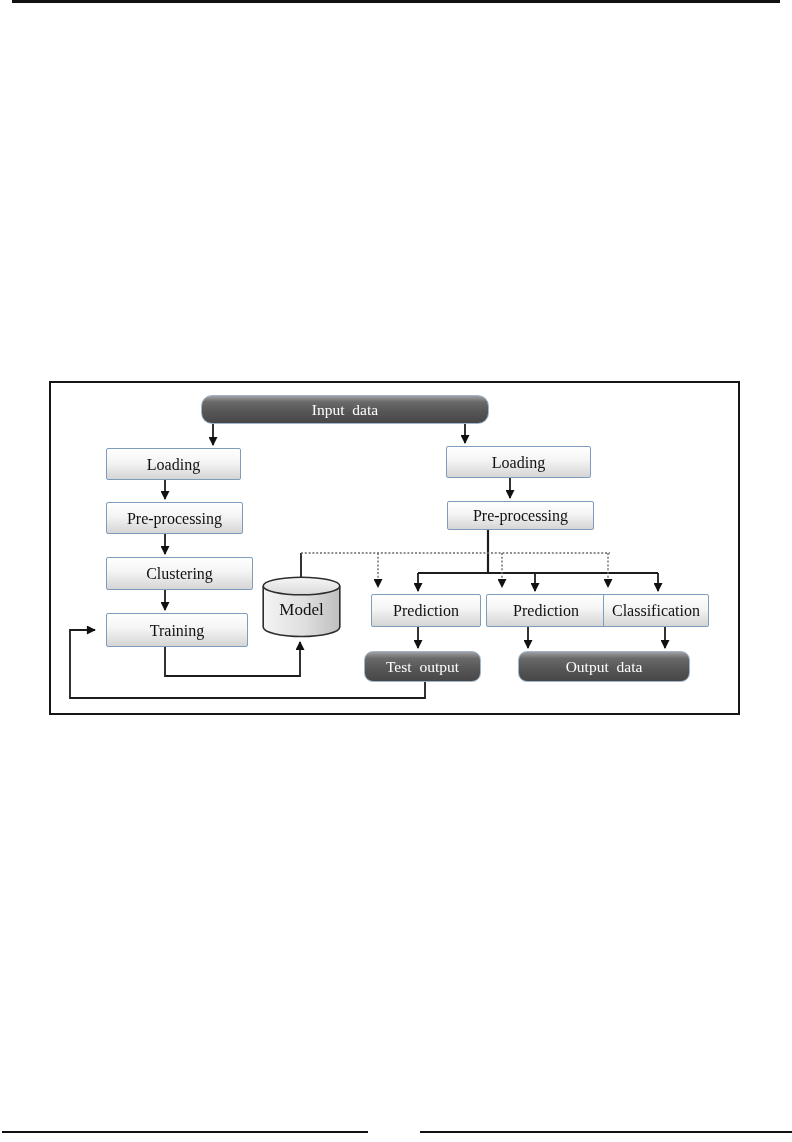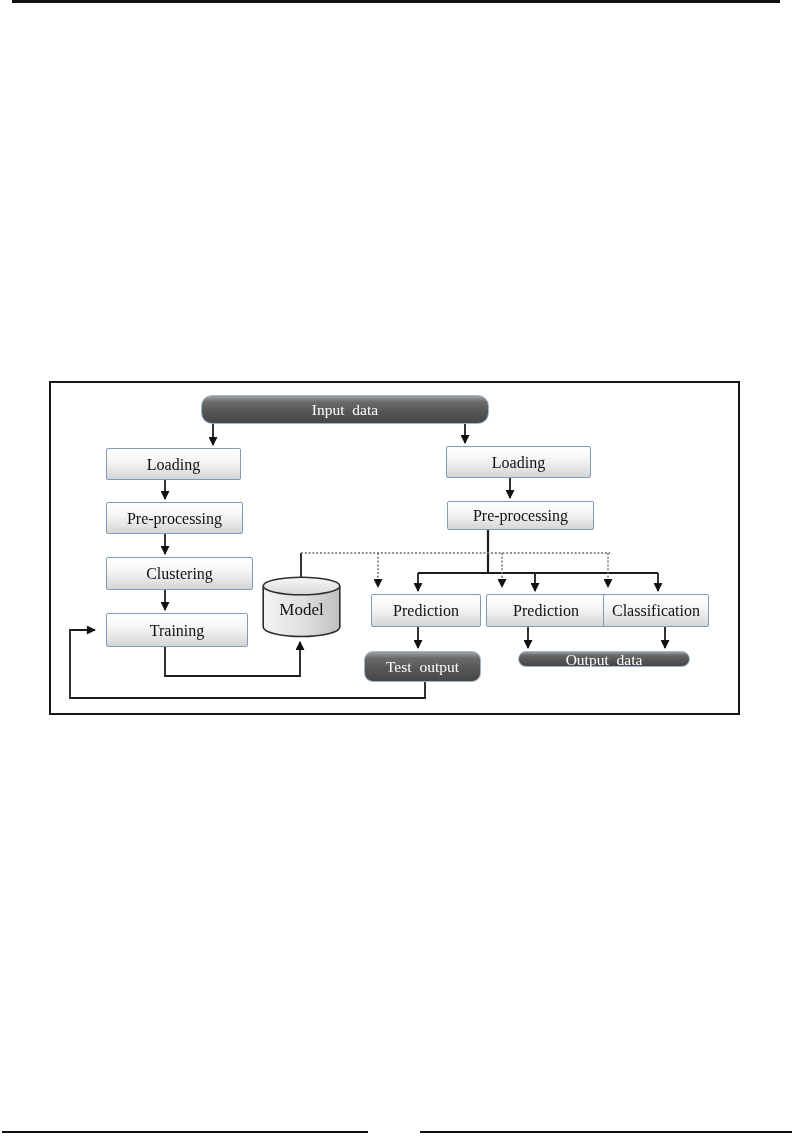--- a/index.html
+++ b/index.html
@@ -144,17 +144,17 @@
   </div>
 
   <div class="node light" style="left:595px;top:594px;width:106px;height:33px">
     <span class="node-label">Classification</span>
   </div>
 
   <div class="node dark" style="left:356px;top:651px;width:117px;height:31px">
     <span class="node-label">Test output</span>
   </div>
 
-  <div class="node dark" style="left:510px;top:651px;width:172px;height:16px">
+  <div class="node dark" style="left:510px;top:651px;width:172px;height:31px">
     <span class="node-label">Output data</span>
   </div>
 
 </div>
 
 </body></html>

